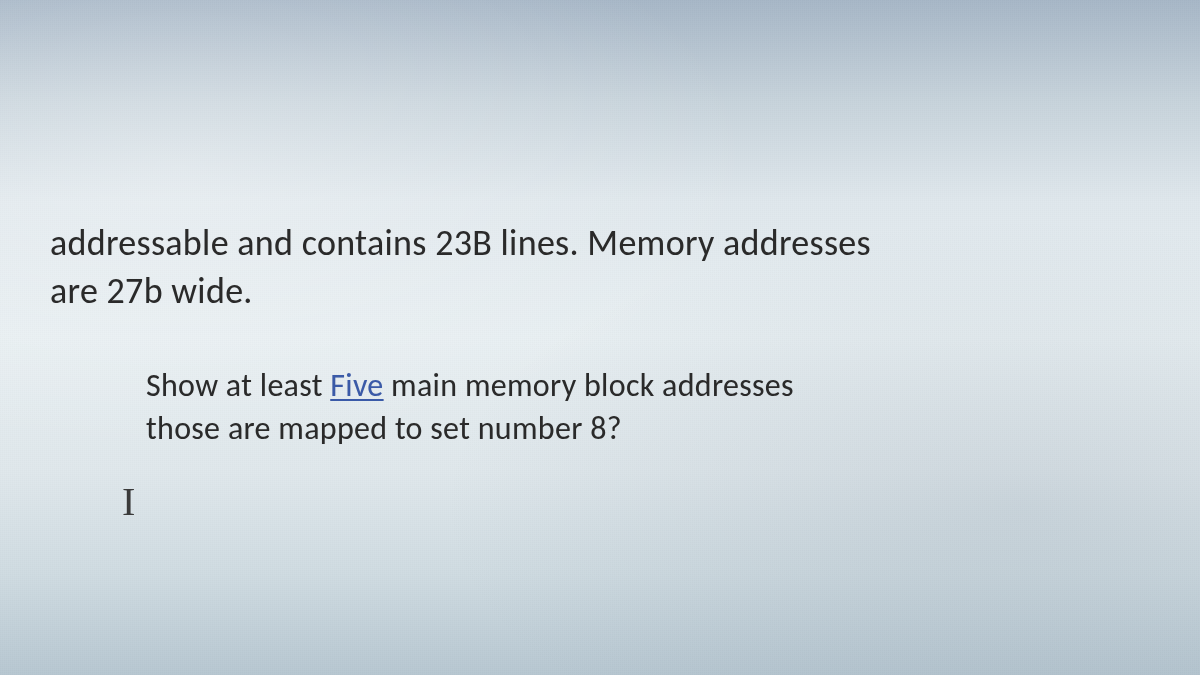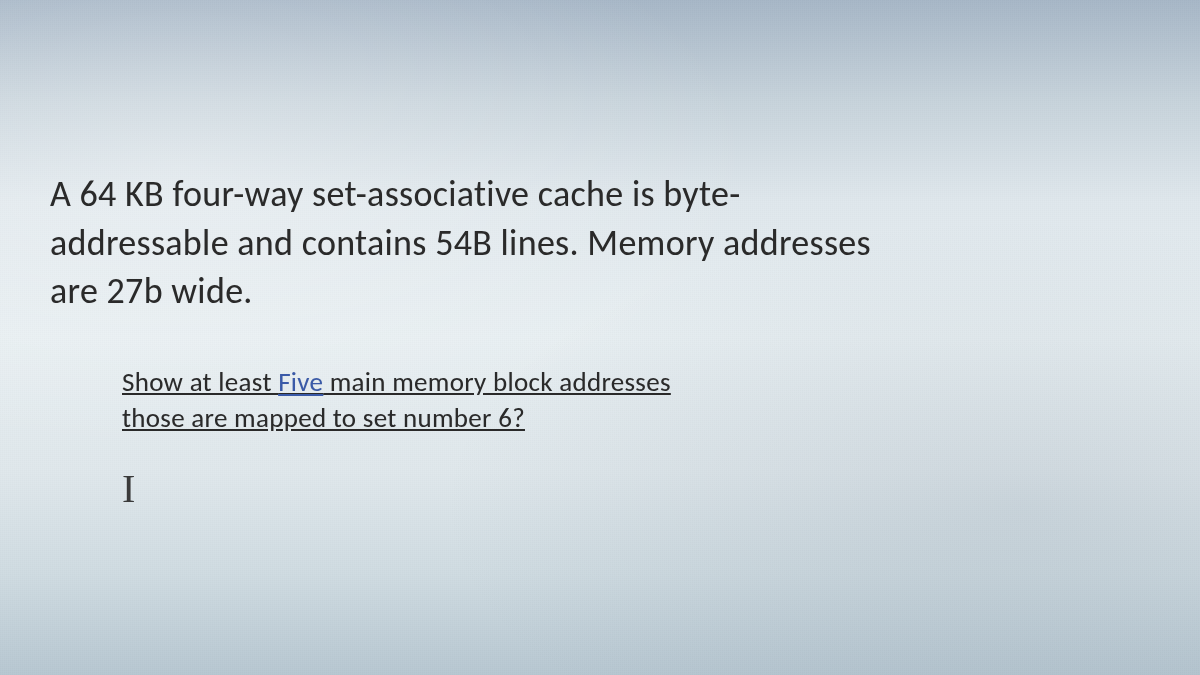--- a/index.html
+++ b/index.html
@@ -42,28 +42,27 @@
       font-size: 36px;
       line-height: 1.35;
       color: #2a2a2a;
       font-weight: 400;
       text-shadow: 0 0 1px rgba(0,0,0,0.1);
       letter-spacing: 0.3px;
       margin-bottom: 48px;
     }
     
     .para2 {
-      font-size: 27px;
+      font-size: 32px;
       line-height: 1.35;
       color: #2a2a2a;
       font-weight: 400;
       text-shadow: 0 0 1px rgba(0,0,0,0.1);
       letter-spacing: 0.3px;
-      margin-left: 72px;
-      text-decoration: underline;
+      margin-left: 96px;
     }
     
     .underlined {
       color: #3a5aa8;
       text-decoration: underline;
       text-decoration-color: #3a5aa8;
       text-decoration-thickness: 2px;
       text-underline-offset: 3px;
     }
     
@@ -76,24 +75,24 @@
       color: #3a3a3a;
       font-weight: 300;
       font-style: normal;
     }
   </style>
 </head>
 <body>
 
 <div class="content">
   <div class="para1">
-    <span>A 64 KB four-way set-associative cache is byte-</span><br>
-    <span>addressable and contains 54B lines. Memory addresses</span><br>
+    <br>
+    <span>addressable and contains 23B lines. Memory addresses</span><br>
     <span>are 27b wide.</span>
   </div>
   
   <div class="para2">
     <span>Show at least </span><span class="underlined">Five</span><span> main memory block addresses</span><br>
-    <span>those are mapped to set number 6?</span>
+    <span>those are mapped to set number 8?</span>
   </div>
   
   <div class="cursor">I</div>
 </div>
 
 </body></html>

